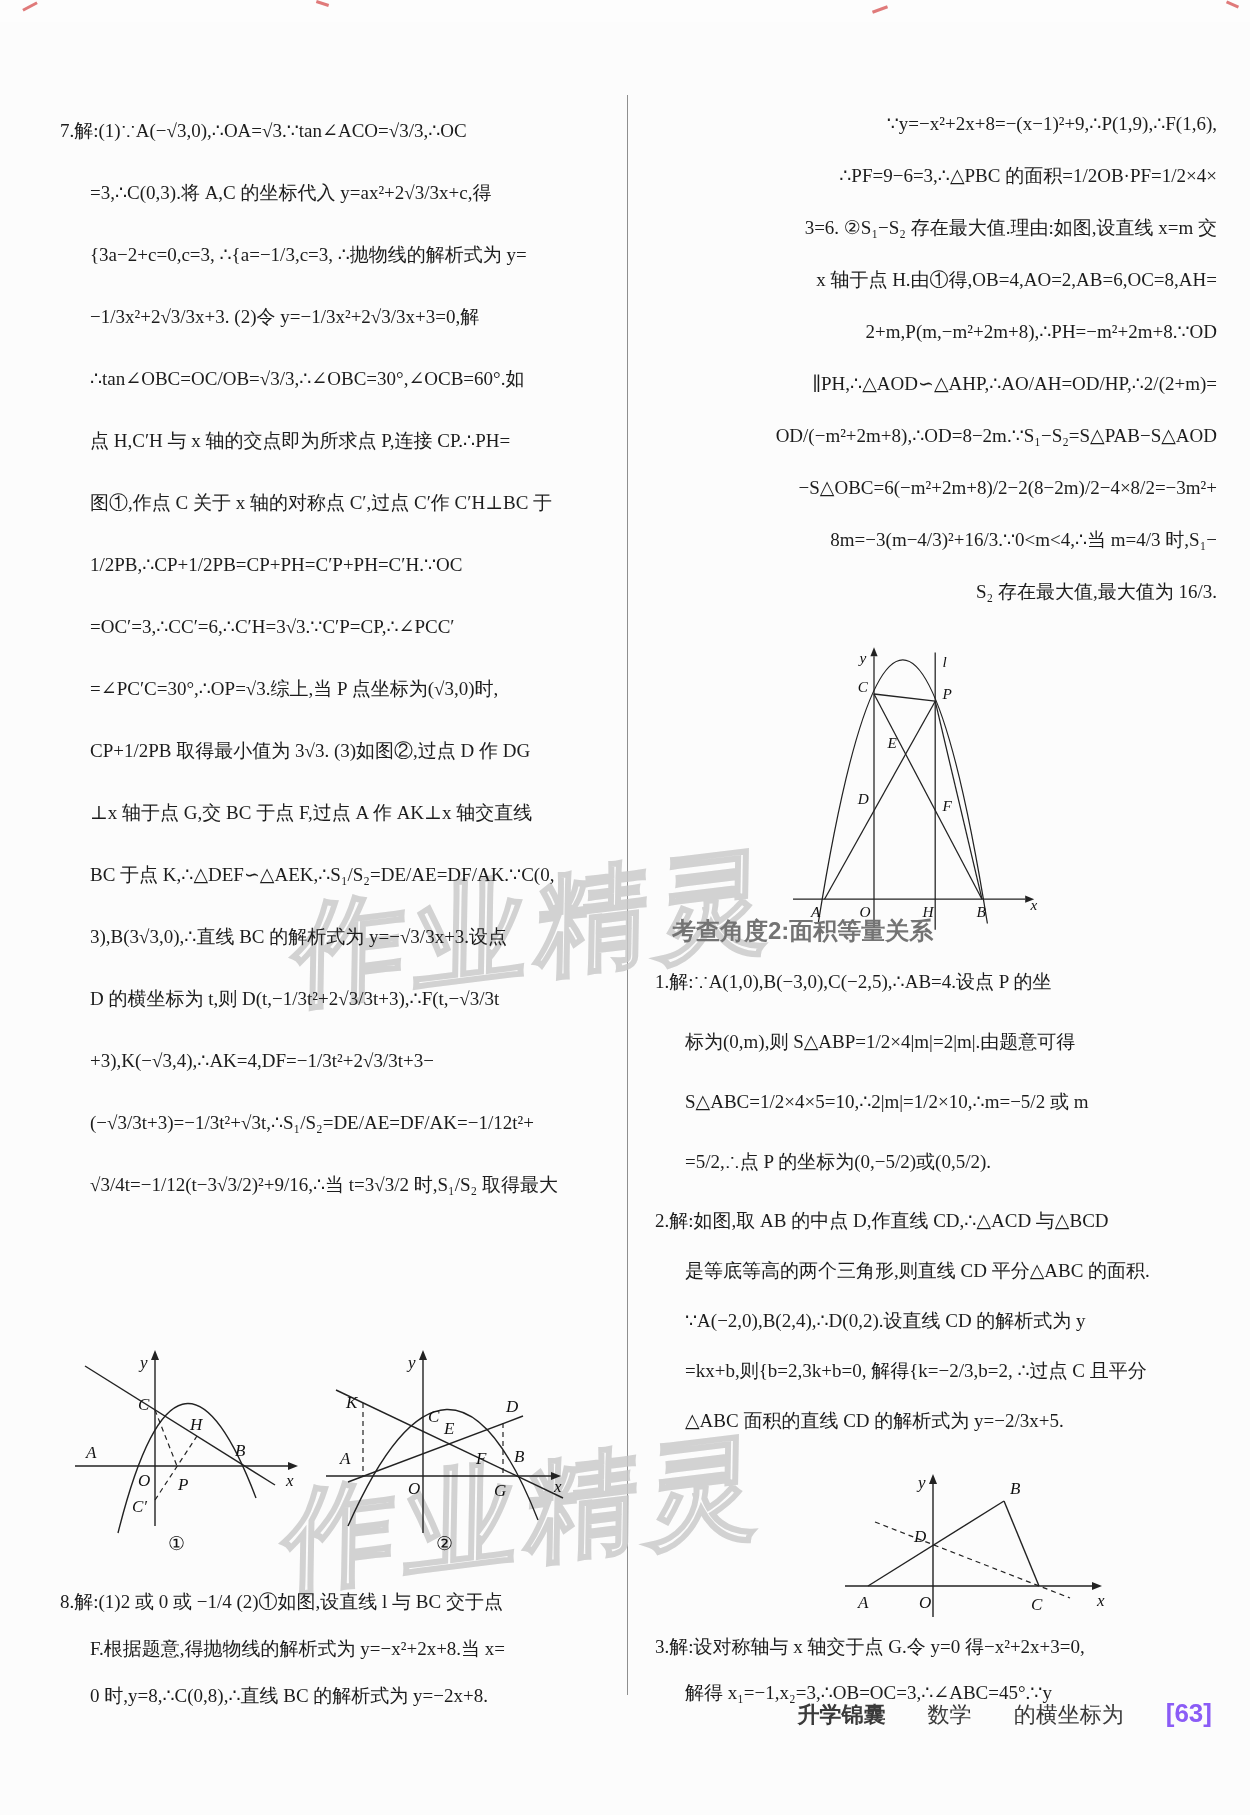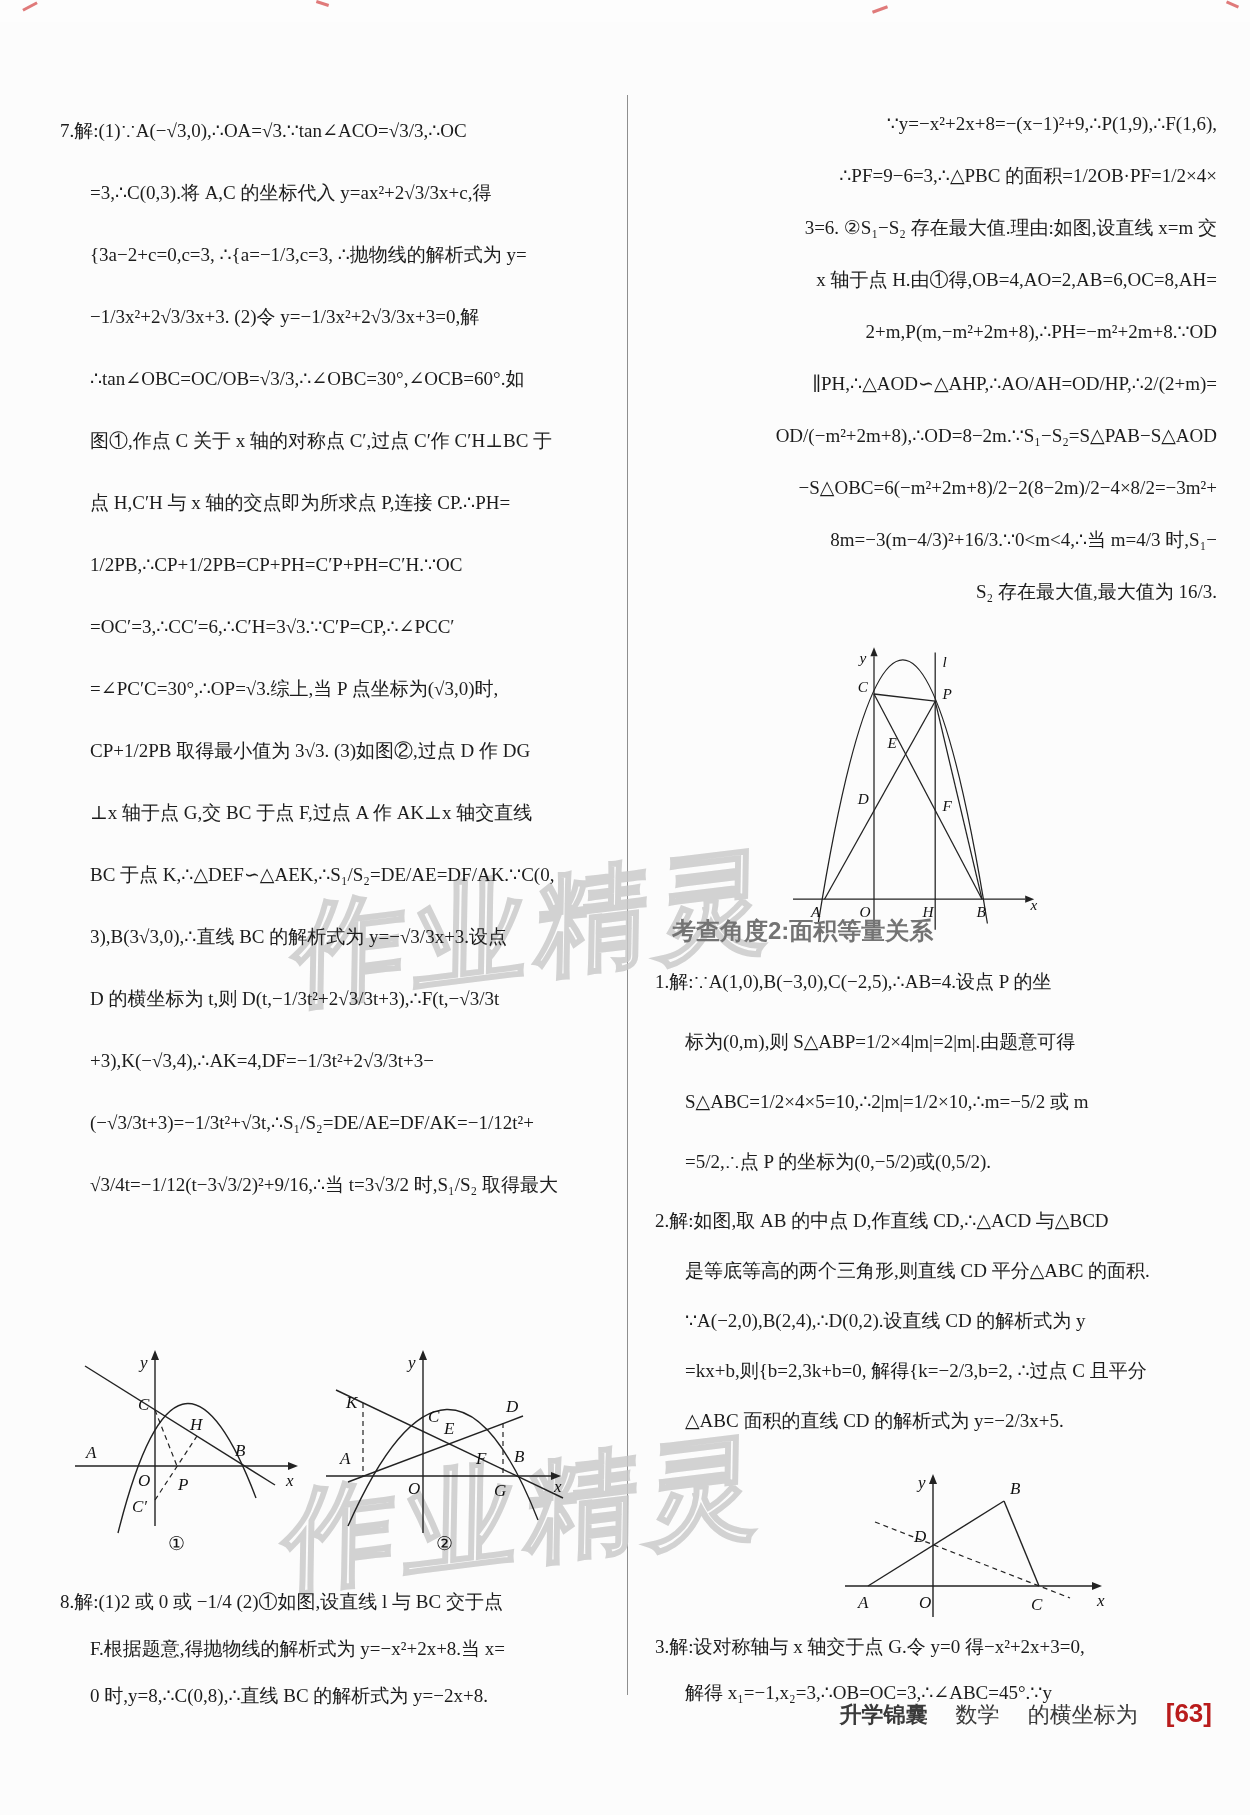--- a/index.html
+++ b/index.html
@@ -23,23 +23,23 @@
   svg.fig{display:block;}
   svg.fig line,svg.fig path{stroke:#222;stroke-width:1.4;fill:none;}
   svg.fig .dash{stroke-dasharray:5 4;stroke-width:1.2;}
   svg.fig polygon{fill:#222;stroke:none;}
   svg.fig text{font-family:"Liberation Serif","DejaVu Serif",serif;font-size:17px;font-style:italic;fill:#111;stroke:none;}
   svg.fig text.cap{font-style:normal;font-size:19px;}
   .heading{position:absolute;font-family:"Liberation Sans","DejaVu Sans",sans-serif;
            font-weight:bold;font-size:24px;color:#737373;}
   .footer{position:absolute;right:38px;top:1698px;font-family:"Liberation Sans","DejaVu Sans",sans-serif;
           font-size:22px;color:#3a3a3a;}
-  .footer span{margin-left:22px;}
+  .footer span{margin-left:36px;}
   .f-series{font-weight:bold;}
-  .f-page{font-weight:bold;font-size:26px;color:#b91c1c;}
+  .f-page{font-weight:bold;font-size:26px;color:#8b5cf6;}
   .wm{position:absolute;font-family:"Liberation Sans","DejaVu Sans",sans-serif;font-size:112px;font-weight:bold;
       letter-spacing:10px;color:rgba(0,0,0,0);-webkit-text-stroke:2.5px #c8c8c8;
       transform:rotate(-7deg) skewX(-8deg);white-space:nowrap;opacity:.8;pointer-events:none;}
   .red-mark{position:absolute;border-top:3px solid rgba(214,78,78,.75);}
 </style>
 </head>
 <body>
 
 <div class="page-edge"></div>
 
@@ -52,22 +52,22 @@
 
 <div class="wm" style="left:292px;top:852px;">作业精灵</div>
 <div class="wm" style="left:282px;top:1438px;">作业精灵</div>
 
 <div class="block left-col hang lh62" style="top:100px;">
     <div class="mline">7.解:(1)∵A(−√3,0),∴OA=√3.∵tan∠ACO=√3/3,∴OC</div>
     <div class="mline">=3,∴C(0,3).将 A,C 的坐标代入 y=ax²+2√3/3x+c,得</div>
     <div class="mline">{3a−2+c=0,c=3, ∴{a=−1/3,c=3, ∴抛物线的解析式为 y=</div>
     <div class="mline">−1/3x²+2√3/3x+3.  (2)令 y=−1/3x²+2√3/3x+3=0,解</div>
     <div class="mline">∴tan∠OBC=OC/OB=√3/3,∴∠OBC=30°,∠OCB=60°.如</div>
+    <div class="mline">点 H,C′H 与 x 轴的交点即为所求点 P,连接 CP.∴PH=</div>
     <div class="mline">图①,作点 C 关于 x 轴的对称点 C′,过点 C′作 C′H⊥BC 于</div>
-    <div class="mline">点 H,C′H 与 x 轴的交点即为所求点 P,连接 CP.∴PH=</div>
     <div class="mline">1/2PB,∴CP+1/2PB=CP+PH=C′P+PH=C′H.∵OC</div>
     <div class="mline">=OC′=3,∴CC′=6,∴C′H=3√3.∵C′P=CP,∴∠PCC′</div>
     <div class="mline">=∠PC′C=30°,∴OP=√3.综上,当 P 点坐标为(√3,0)时,</div>
     <div class="mline">CP+1/2PB 取得最小值为 3√3.  (3)如图②,过点 D 作 DG</div>
     <div class="mline">⊥x 轴于点 G,交 BC 于点 F,过点 A 作 AK⊥x 轴交直线</div>
     <div class="mline">BC 于点 K,∴△DEF∽△AEK,∴S₁/S₂=DE/AE=DF/AK.∵C(0,</div>
     <div class="mline">3),B(3√3,0),∴直线 BC 的解析式为 y=−√3/3x+3.设点</div>
     <div class="mline">D 的横坐标为 t,则 D(t,−1/3t²+2√3/3t+3),∴F(t,−√3/3t</div>
     <div class="mline">+3),K(−√3,4),∴AK=4,DF=−1/3t²+2√3/3t+3−</div>
     <div class="mline">(−√3/3t+3)=−1/3t²+√3t,∴S₁/S₂=DE/AE=DF/AK=−1/12t²+</div>

